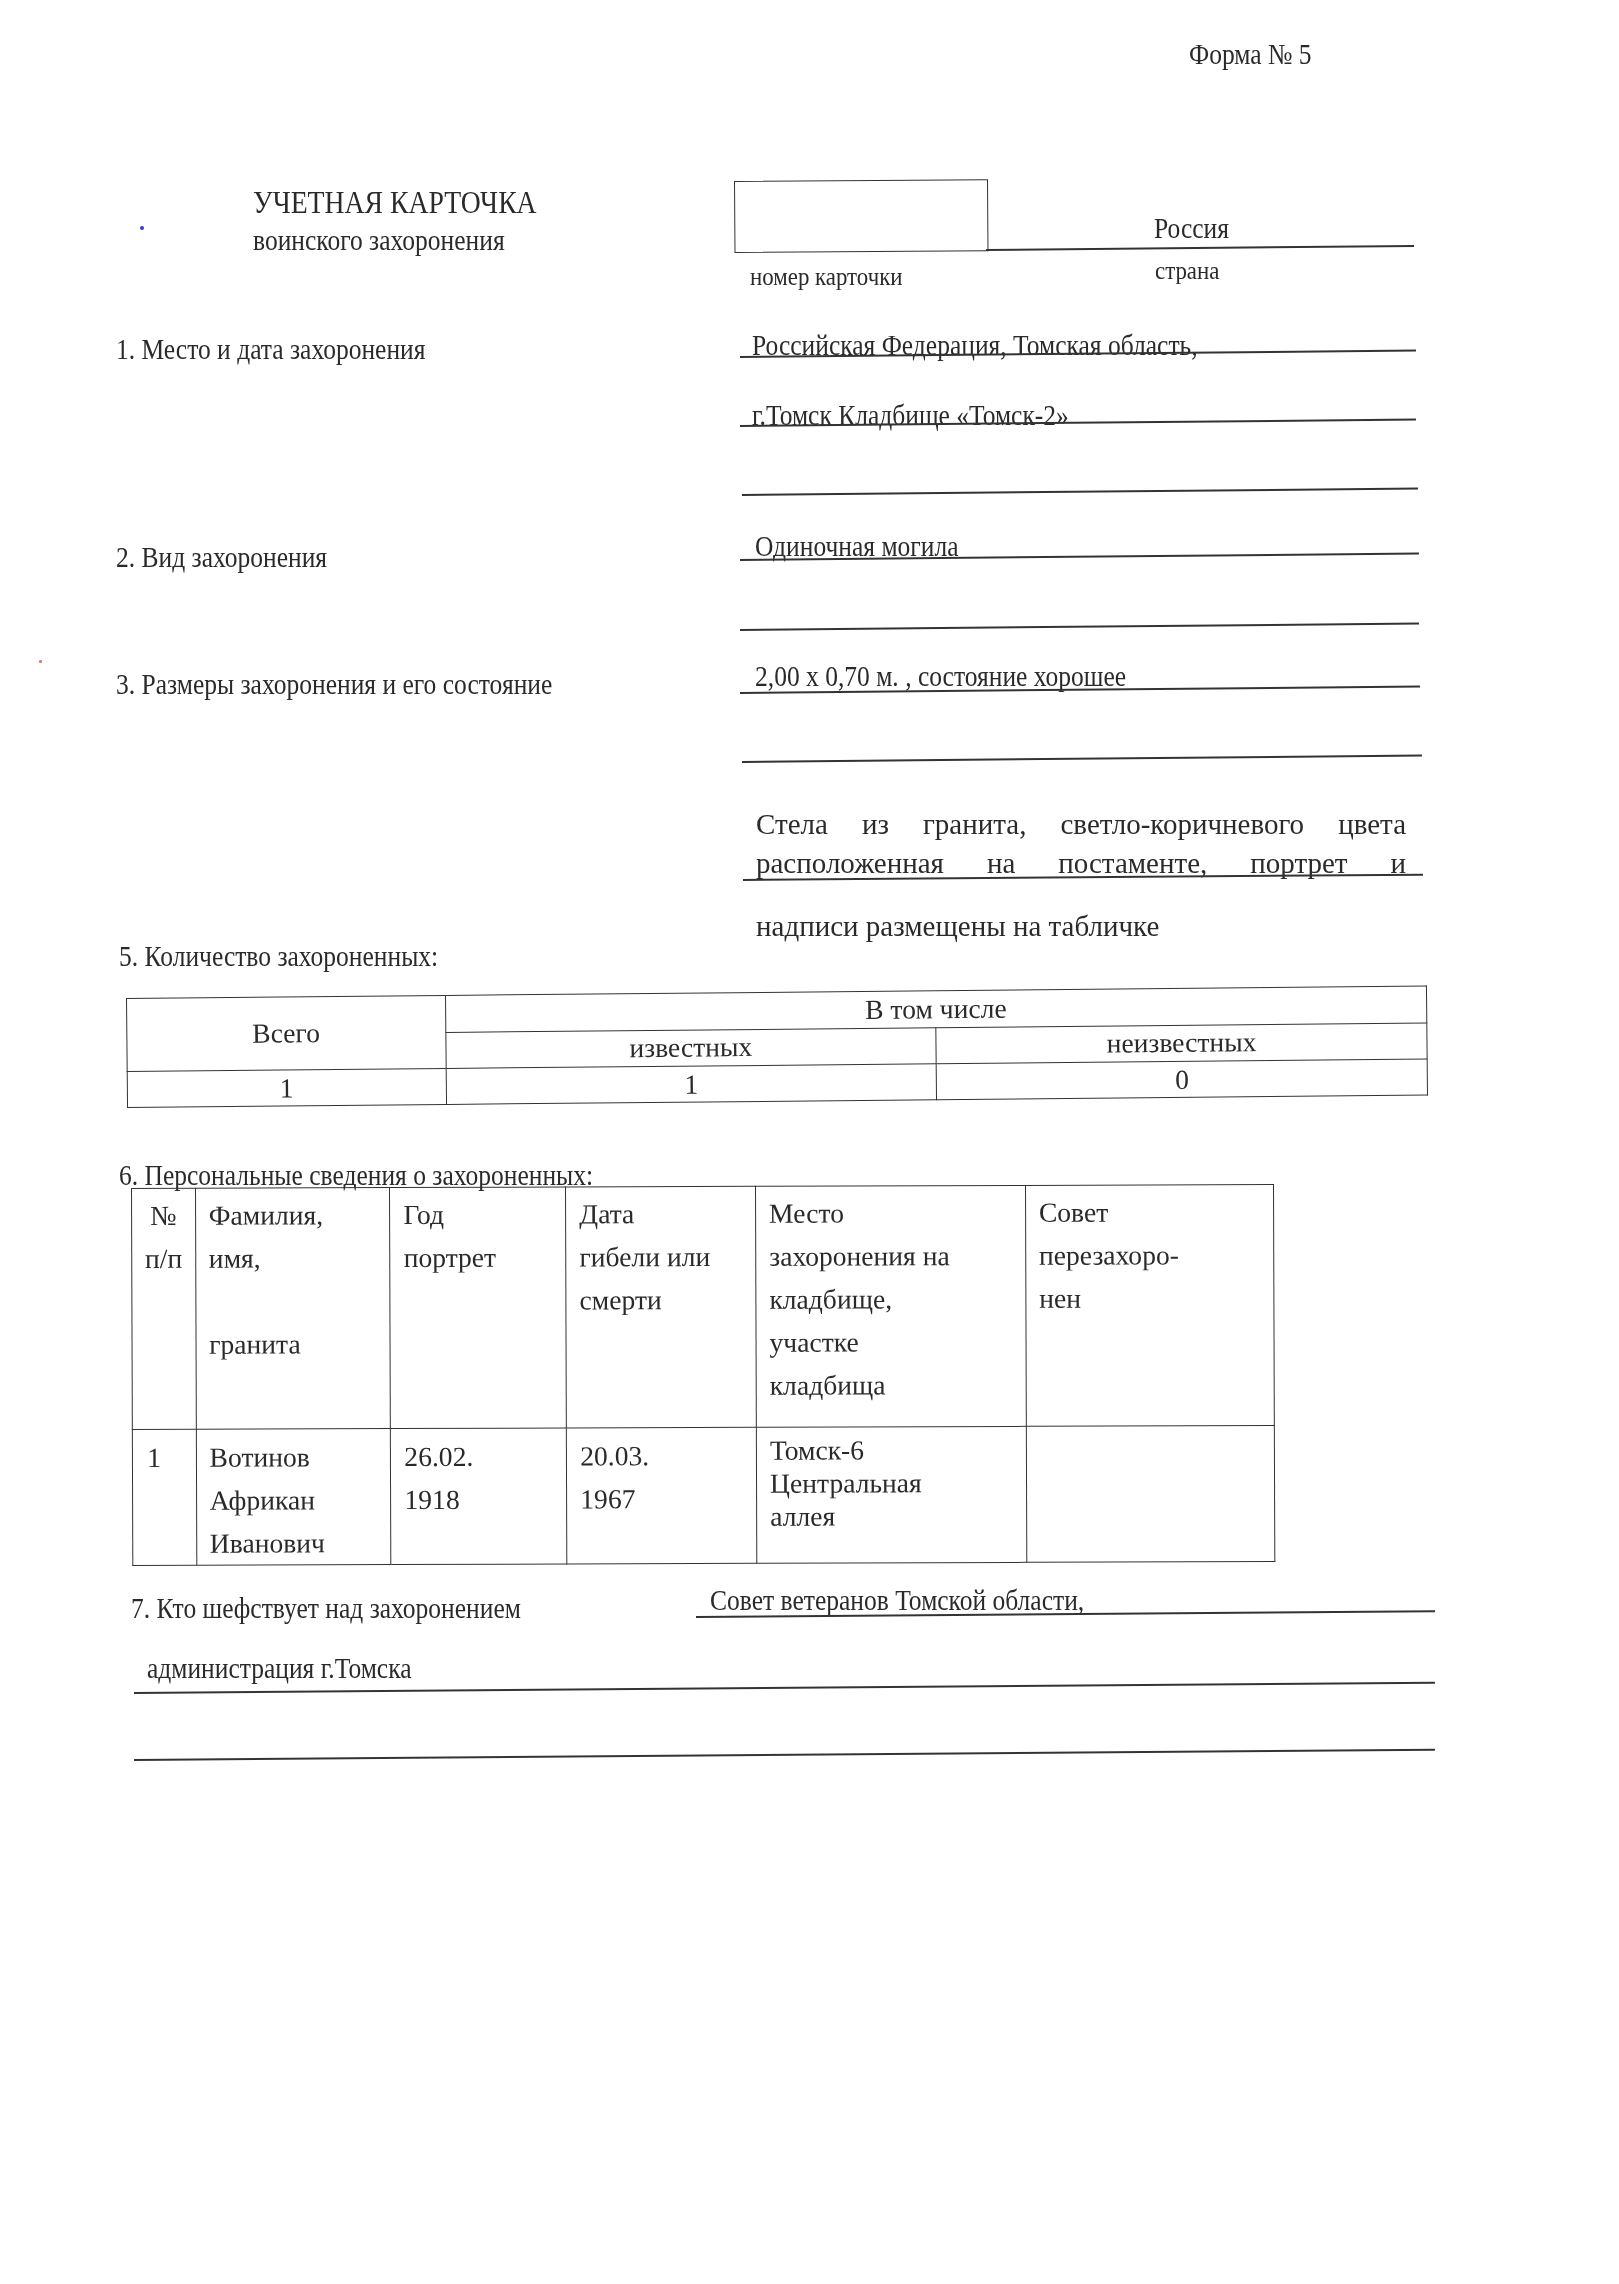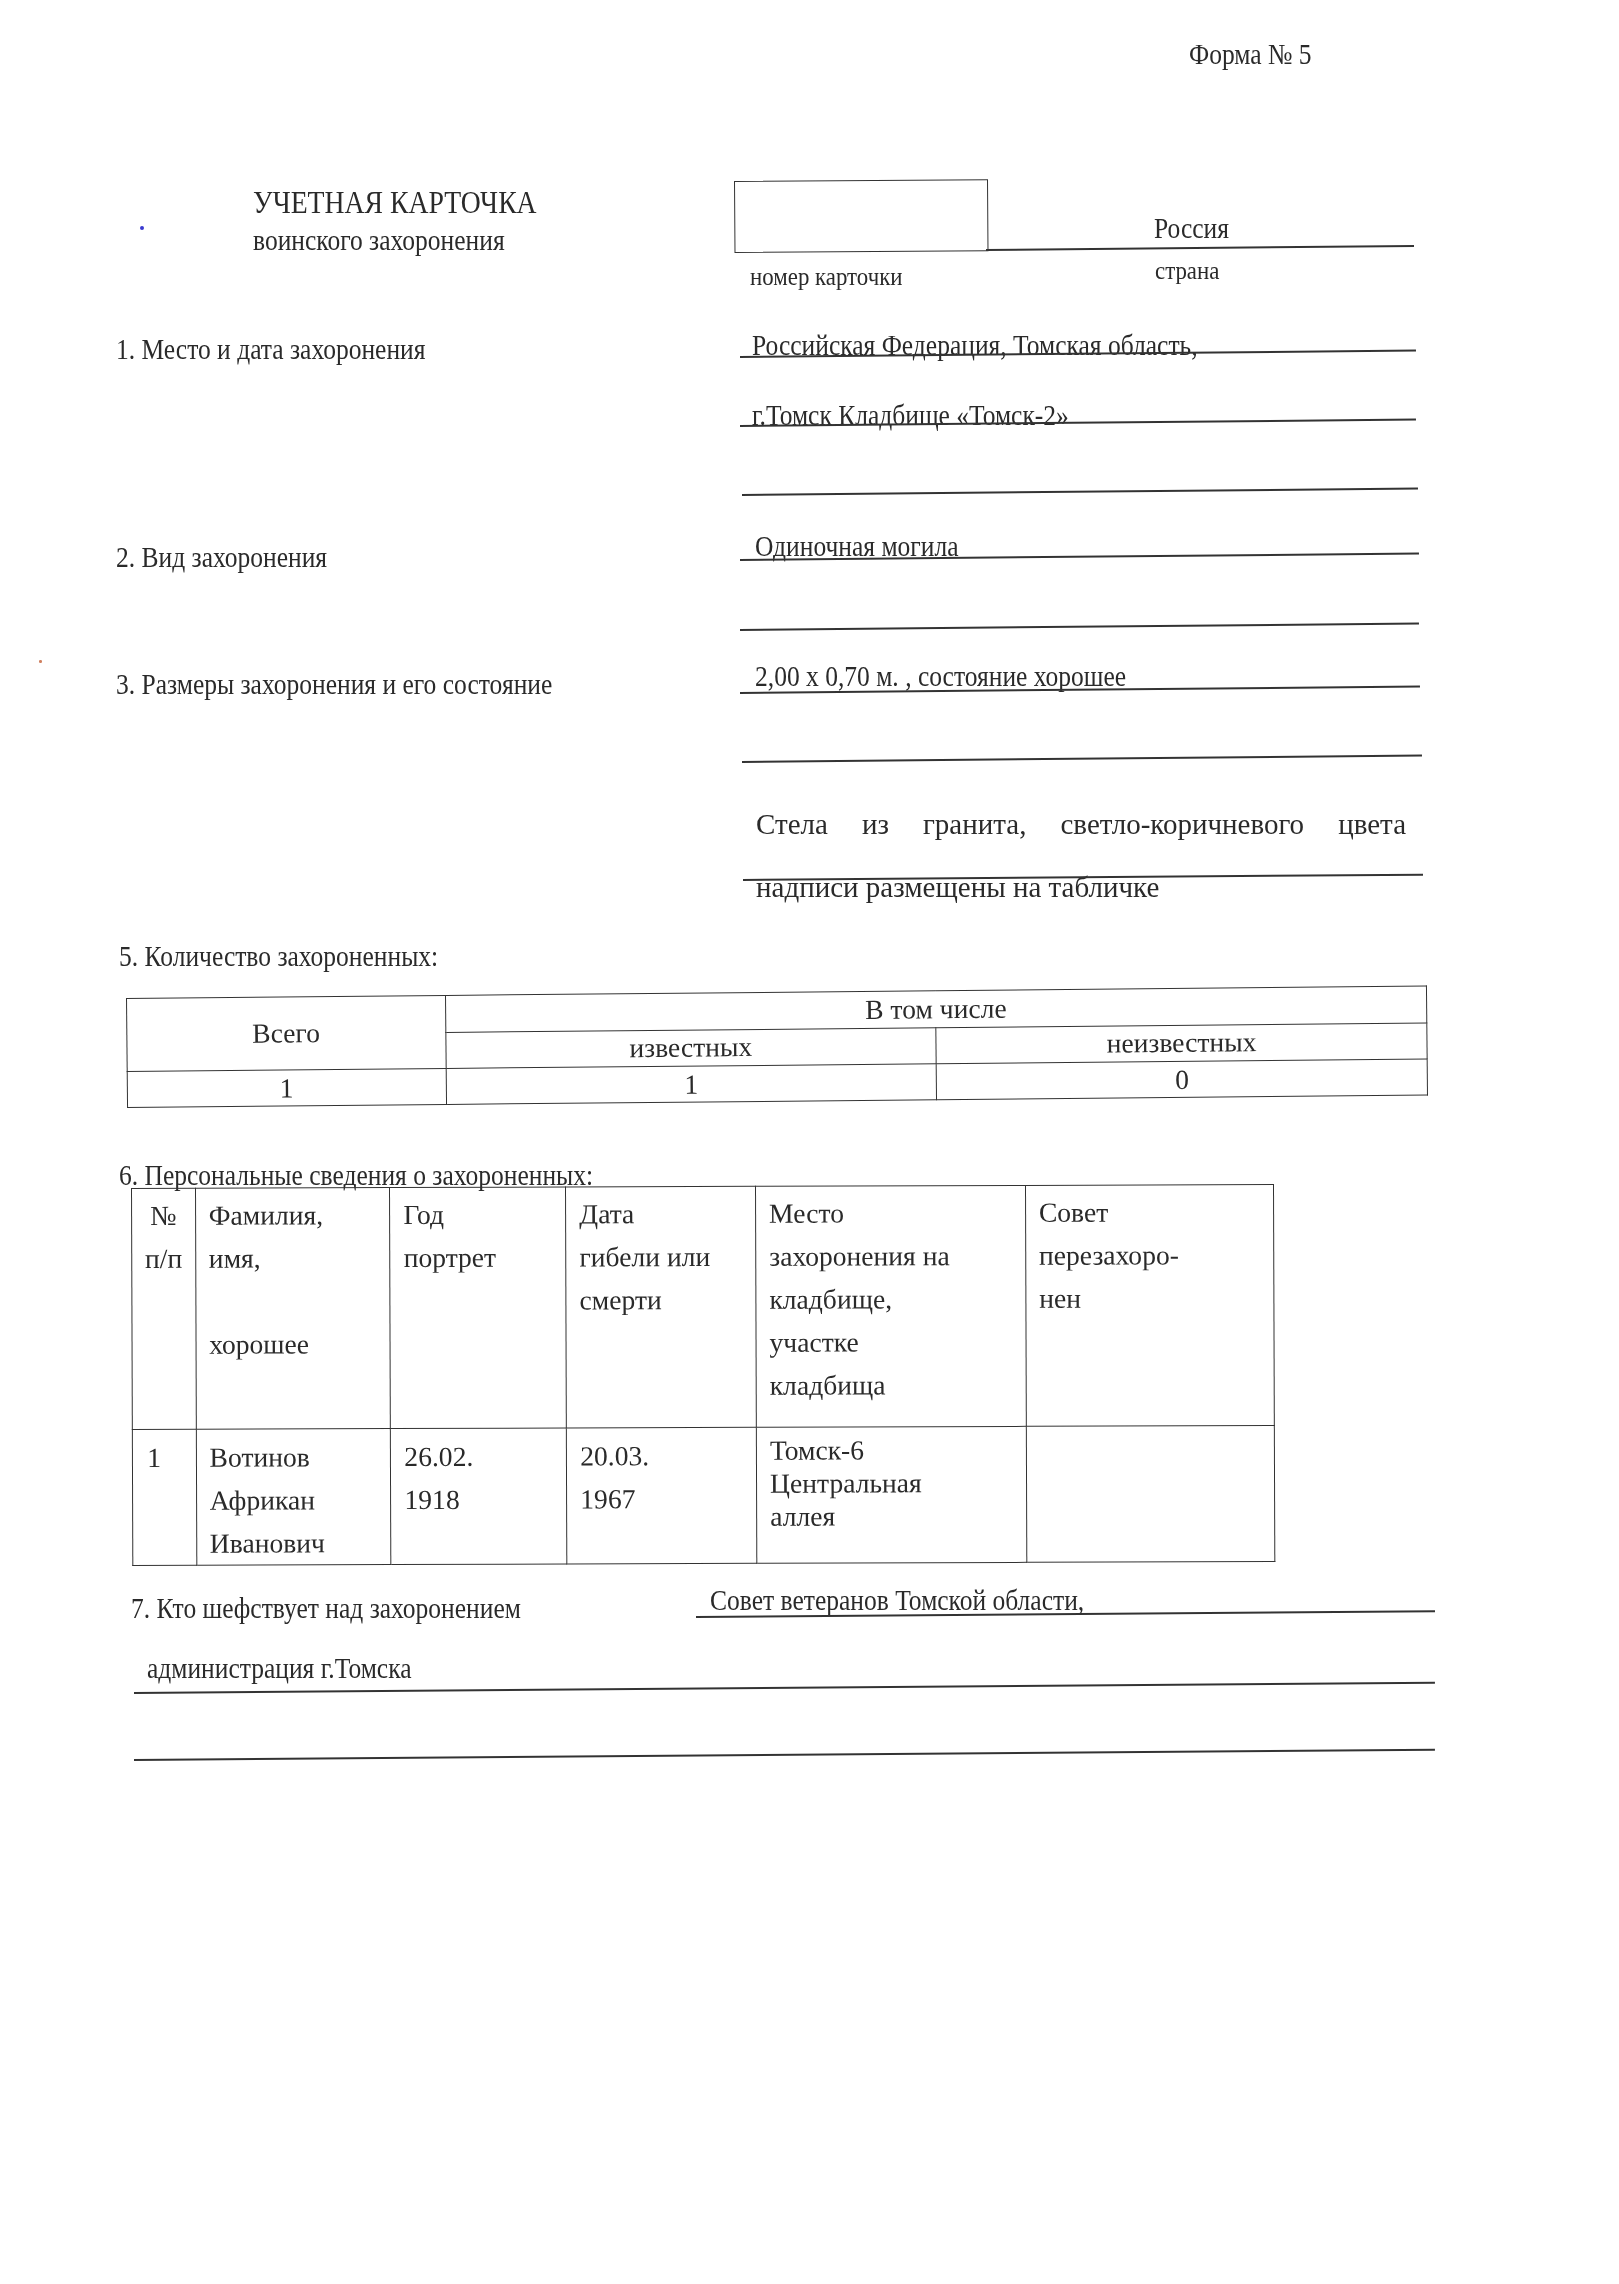--- a/index.html
+++ b/index.html
@@ -60,20 +60,21 @@
 
 <div class="abs t" style="left:116px; top:667px;">3. Размеры захоронения и его состояние</div>
 <div class="abs t" style="left:755px; top:659px;">2,00 х  0,70 м. , состояние хорошее</div>
 <div class="line" style="left:740px; top:692px; width:680px; transform:rotate(-0.55deg);"></div>
 <div class="line" style="left:742px; top:761px; width:680px; transform:rotate(-0.55deg);"></div>
 
 <div class="abs" style="left:116px; top:772px; width:571px; font-size:29px; line-height:43px;">
 </div>
 <div class="abs" style="left:756px; top:805px; width:650px; font-size:29px; line-height:39px;">
   <span class="justify">Стела из гранита, светло-коричневого цвета</span>
+  <span class="justify">расположенная на постаменте, портрет и</span>
   <span style="display:block; white-space:nowrap;margin-top:24px;">надписи размещены на табличке</span>
 </div>
 <div class="line" style="left:743px; top:879px; width:680px; transform:rotate(-0.45deg);"></div>
 
 <div class="abs t" style="left:119px; top:939px;">5.  Количество захороненных:</div>
 <table class="qty">
   <tbody>
       <tr>
     <td rowspan="2" class="big" style="width:24.5%;">Всего</td>
     <td colspan="2">В том числе</td>
@@ -95,21 +96,21 @@
   <tbody>
       <tr class="hdr">
     <td style="width:52px; text-align:center; padding-left:5.3px; padding-right:5.3px;">
       <span class="cellline">№</span>
       <span class="cellline">п/п</span>
     </td>
     <td style="width:169px;">
       <span class="cellline">Фамилия,</span>
       <span class="cellline">имя,</span>
       <span class="gap"></span>
-      <span class="cellline">хорошее</span>
+      <span class="cellline">гранита</span>
     </td>
     <td style="width:150px;">
       <span class="cellline">Год</span>
       <span class="cellline">портрет</span>
     </td>
     <td style="width:164px;">
       <span class="cellline">Дата</span>
       <span class="cellline">гибели или</span>
       <span class="cellline">смерти</span>
     </td>

